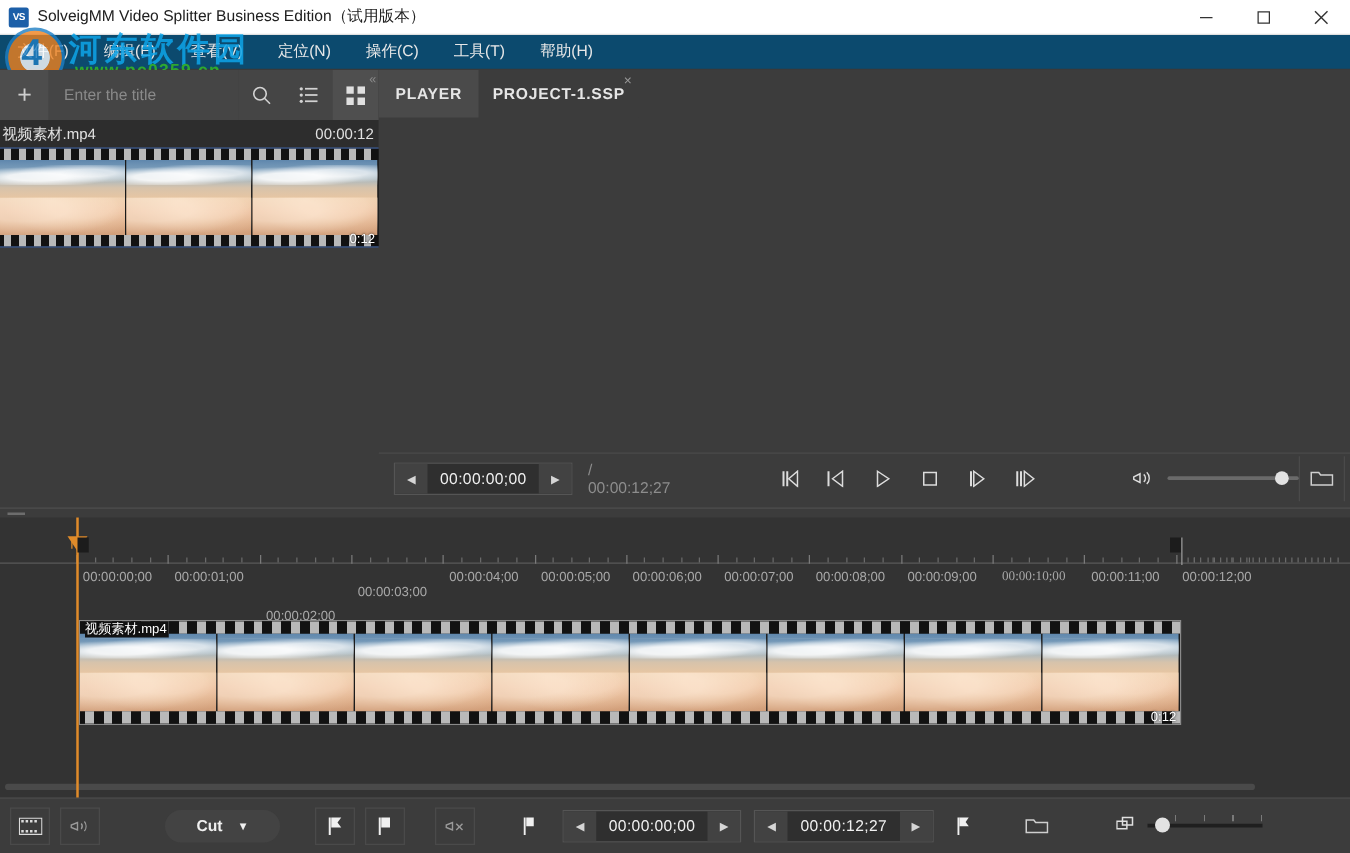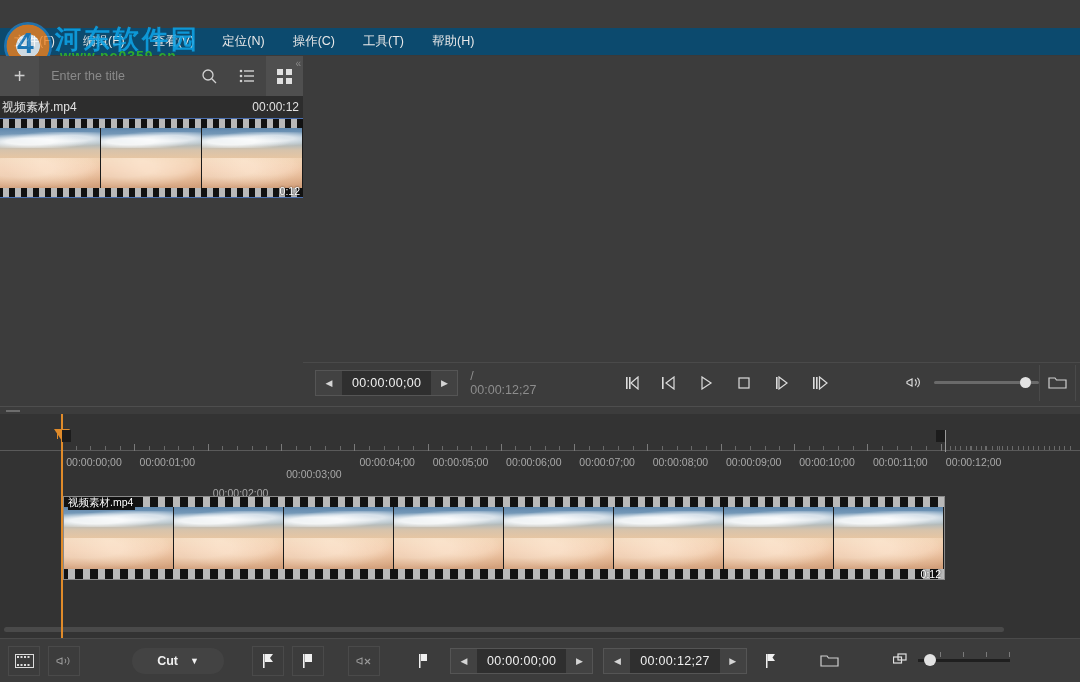--- a/index.html
+++ b/index.html
@@ -365,20 +365,42 @@
     background-image: repeating-linear-gradient(to right,
       transparent 0 22px, #7a7a7a 22px 23px);
   }
   svg { pointer-events: none; }
 </style>
 </head>
 <body>
 
 <div id="app">
 
+  <div class="titlebar">
+    <div class="app-icon">VS</div>
+    <div class="title-text">SolveigMM Video Splitter Business Edition（试用版本）</div>
+    <div class="win-btns">
+      <div class="win-btn">
+        <svg width="12" height="12" viewBox="0 0 12 12">
+            <line x1="1" y1="6" x2="11" y2="6" stroke="#333" stroke-width="1"></line>
+          </svg>
+      </div>
+      <div class="win-btn">
+        <svg width="12" height="12" viewBox="0 0 12 12">
+            <rect x="1.5" y="1.5" width="9" height="9" fill="none" stroke="#333" stroke-width="1"></rect>
+          </svg>
+      </div>
+      <div class="win-btn">
+        <svg width="12" height="12" viewBox="0 0 12 12">
+            <line x1="1" y1="1" x2="11" y2="11" stroke="#333" stroke-width="1.1"></line>
+            <line x1="11" y1="1" x2="1" y2="11" stroke="#333" stroke-width="1.1"></line>
+          </svg>
+      </div>
+    </div>
+  </div>
 
   <div class="menubar">
     <div class="menu-item">文件(F)</div>
     <div class="menu-item">编辑(E)</div>
     <div class="menu-item">查看(V)</div>
     <div class="menu-item">定位(N)</div>
     <div class="menu-item">操作(C)</div>
     <div class="menu-item">工具(T)</div>
     <div class="menu-item">帮助(H)</div>
   </div>
@@ -432,20 +454,27 @@
             <div class="frm sky"></div>
             <div class="frm sky"></div>
         </div>
         <div class="perf bot"></div>
         <div class="strip-dur">0:12</div>
       </div>
     </div>
   </div>
 
   <div class="player-panel">
+    <div class="tabs">
+      <div class="tab t1">PLAYER</div>
+      <div class="tab t2">
+        <span>PROJECT-1.SSP</span>
+        <span class="tab-close">×</span>
+      </div>
+    </div>
 
 
     <div class="player-ctrl">
       <div class="tc-box">
         <div class="tc-arrow">◀</div>
         <div class="tc-val">00:00:00;00</div>
         <div class="tc-arrow">▶</div>
       </div>
       <div class="tc-total">
         <span>/</span>
@@ -617,21 +646,21 @@
           <div class="tl-lbl" style="left: 94px;">00:00:00;00</div>
           <div class="tl-lbl" style="left: 167.3px;">00:00:01;00</div>
           <div class="tl-lbl" style="left: 240.6px; margin-top: 31px;">00:00:02;00</div>
           <div class="tl-lbl" style="left: 313.9px; margin-top: 12px;">00:00:03;00</div>
           <div class="tl-lbl" style="left: 387.2px;">00:00:04;00</div>
           <div class="tl-lbl" style="left: 460.5px;">00:00:05;00</div>
           <div class="tl-lbl" style="left: 533.8px;">00:00:06;00</div>
           <div class="tl-lbl" style="left: 607.1px;">00:00:07;00</div>
           <div class="tl-lbl" style="left: 680.4px;">00:00:08;00</div>
           <div class="tl-lbl" style="left: 753.7px;">00:00:09;00</div>
-          <div class="tl-lbl" style="left: 827px;">00:00:10;00</div>
+          <div class="tl-lbl" style="left: 827px; font-family: Liberation Serif, serif;">00:00:10;00</div>
           <div class="tl-lbl" style="left: 900.3px;">00:00:11;00</div>
           <div class="tl-lbl" style="left: 973.6px;">00:00:12;00</div>
         </div>
     </div>
 
     <div class="flag-start"></div>
     <div class="flag-end"></div>
 
     <div class="playhead">
       <div class="playhead-head"></div>

